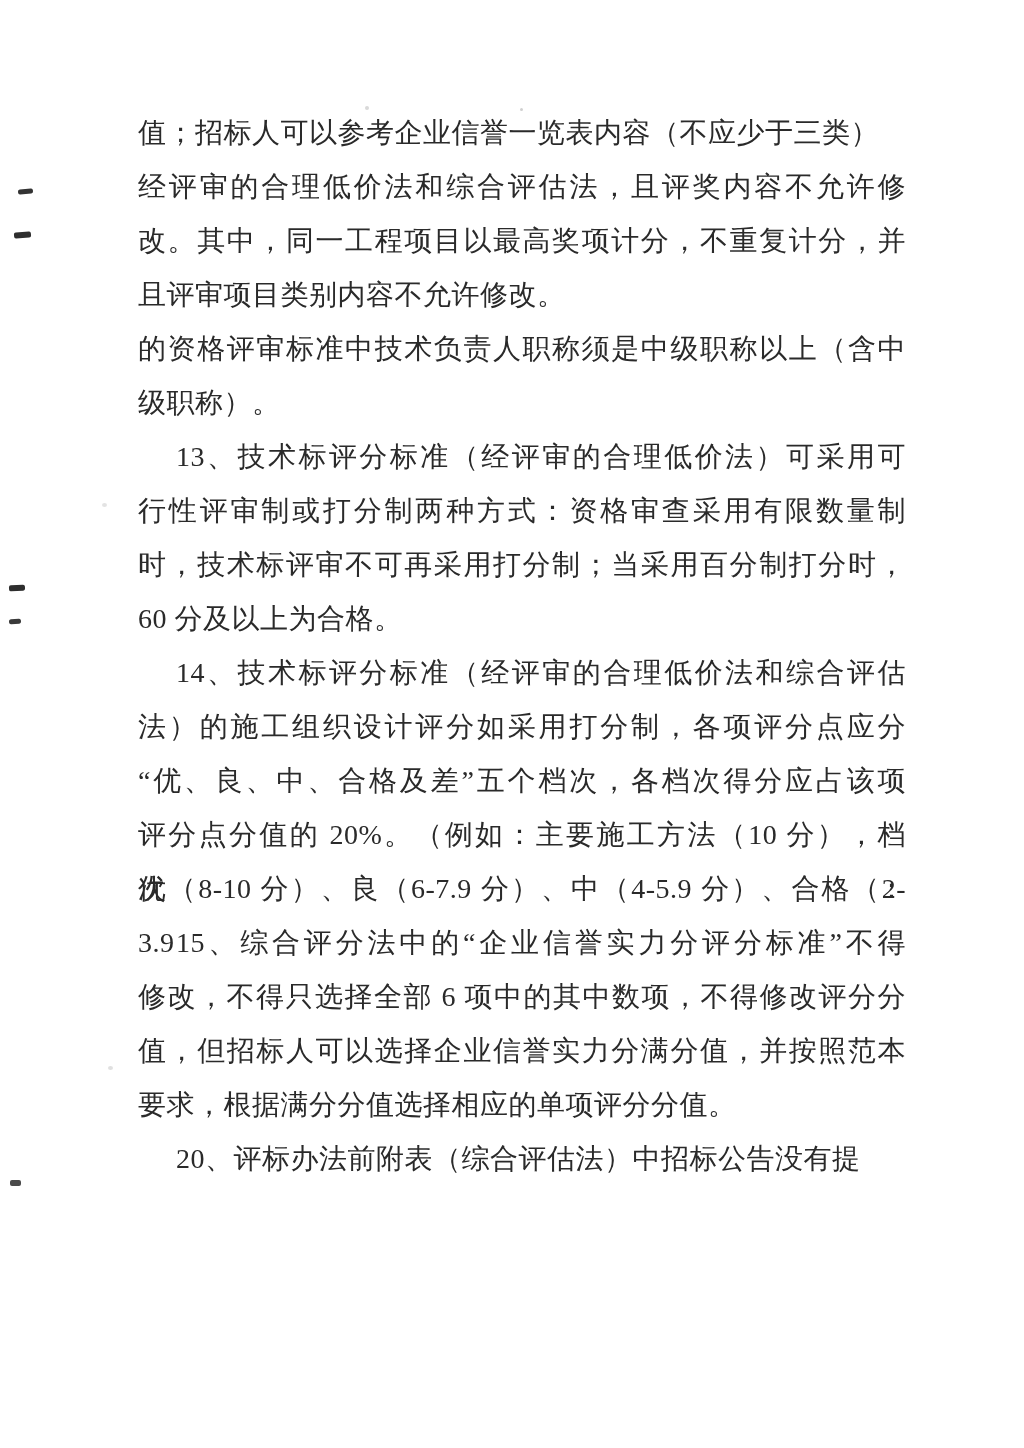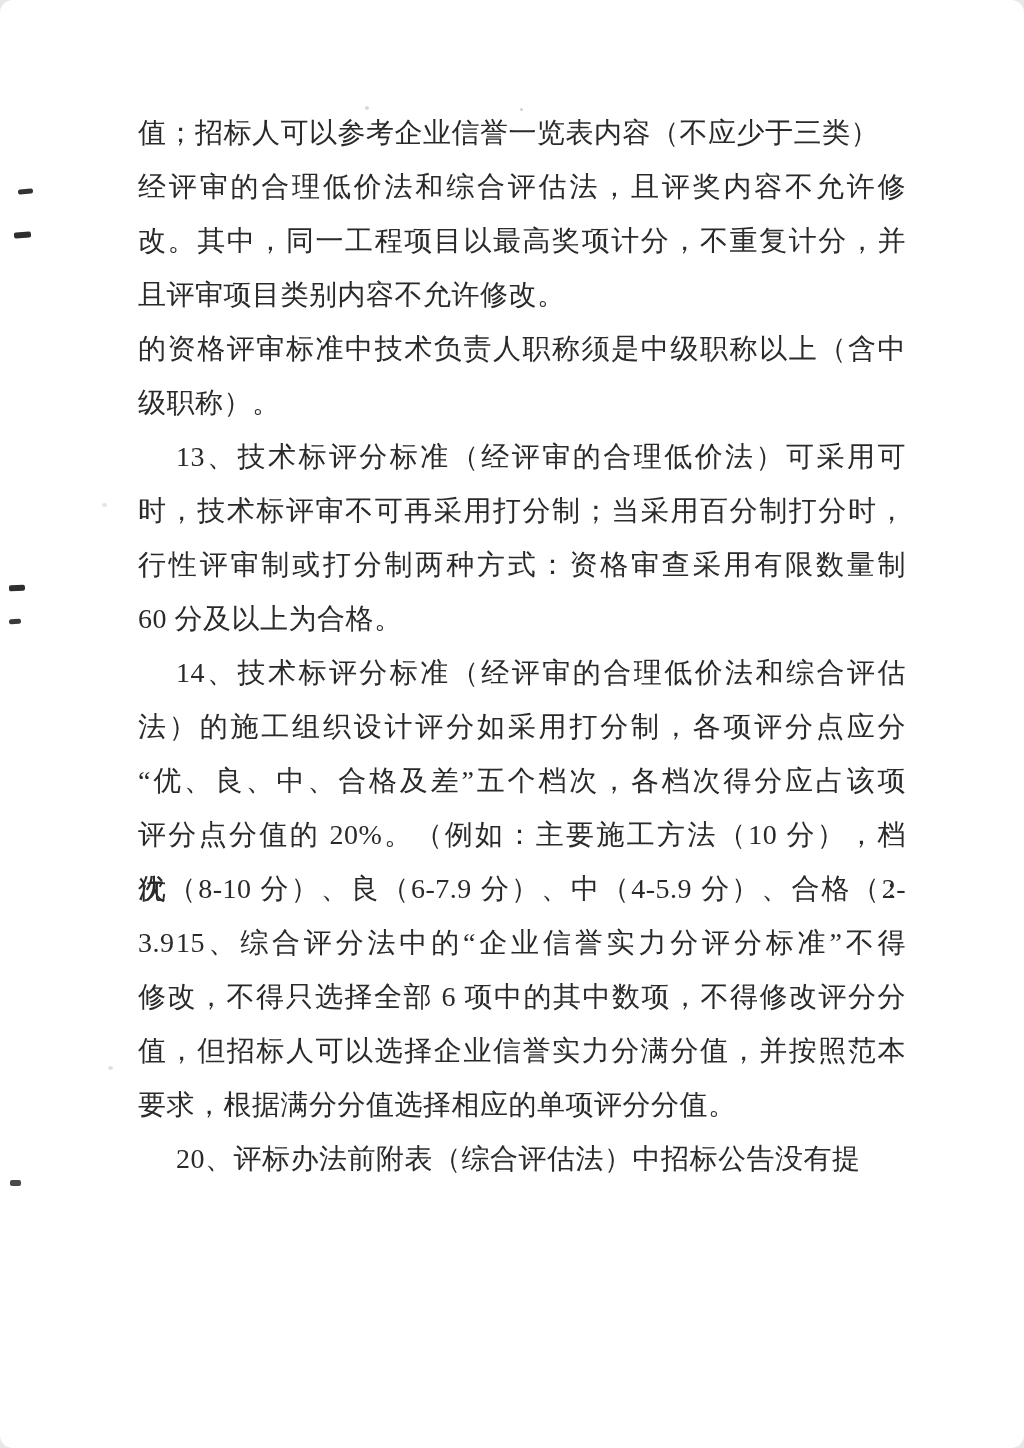--- a/index.html
+++ b/index.html
@@ -8,21 +8,20 @@
     background: #e8e8e8;
   }
   .page {
     position: relative;
     width: 1024px;
     height: 1448px;
     margin: 0 auto;
     background: #ffffff;
     overflow: hidden;
     font-family: "Liberation Serif", "DejaVu Serif", serif;
-    border-radius: 13px;
   }
   .textblock {
     position: absolute;
     left: 138px;
     top: 106px;
     width: 768px;
     color: #2a2a2a;
   }
   .line {
     height: 54px;
@@ -69,22 +68,22 @@
   <div class="scan-speck" style="left:108px; top:1066px; width:5px; height:4px; background:#e0e0e0;"></div>
 
   <div class="textblock">
     <div class="line natural">值；招标人可以参考企业信誉一览表内容（不应少于三类）</div>
     <div class="line">经评审的合理低价法和综合评估法，且评奖内容不允许修</div>
     <div class="line">改。其中，同一工程项目以最高奖项计分，不重复计分，并</div>
     <div class="line natural">且评审项目类别内容不允许修改。</div>
     <div class="line">的资格评审标准中技术负责人职称须是中级职称以上（含中</div>
     <div class="line natural">级职称）。</div>
     <div class="line indent">13、技术标评分标准（经评审的合理低价法）可采用可</div>
+    <div class="line">行性评审制或打分制两种方式：资格审查采用有限数量制</div>
     <div class="line">时，技术标评审不可再采用打分制；当采用百分制打分时，</div>
-    <div class="line">行性评审制或打分制两种方式：资格审查采用有限数量制</div>
     <div class="line natural">60 分及以上为合格。</div>
     <div class="line indent">14、技术标评分标准（经评审的合理低价法和综合评估</div>
     <div class="line">法）的施工组织设计评分如采用打分制，各项评分点应分</div>
     <div class="line">“优、良、中、合格及差”五个档次，各档次得分应占该项</div>
     <div class="line">评分点分值的 20%。（例如：主要施工方法（10 分），档次：</div>
     <div class="line">优（8-10 分）、良（6-7.9 分）、中（4-5.9 分）、合格（2-3.9</div>
     <div class="line indent">15、综合评分法中的“企业信誉实力分评分标准”不得</div>
     <div class="line">修改，不得只选择全部 6 项中的其中数项，不得修改评分分</div>
     <div class="line">值，但招标人可以选择企业信誉实力分满分值，并按照范本</div>
     <div class="line natural">要求，根据满分分值选择相应的单项评分分值。</div>

